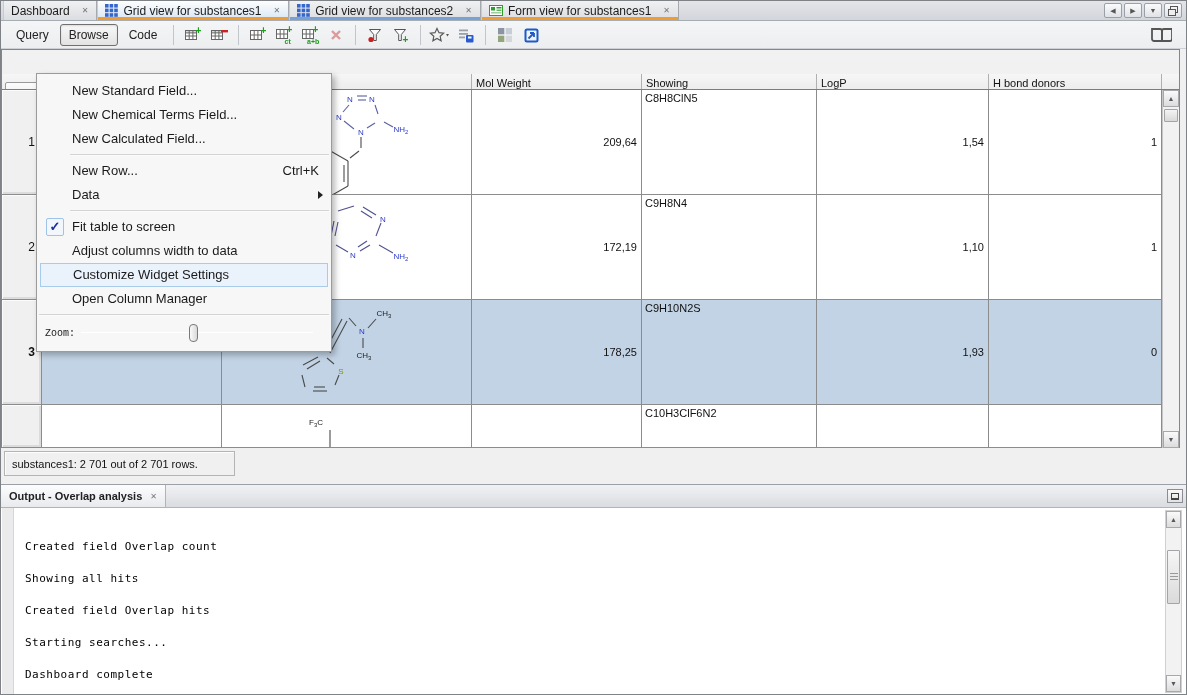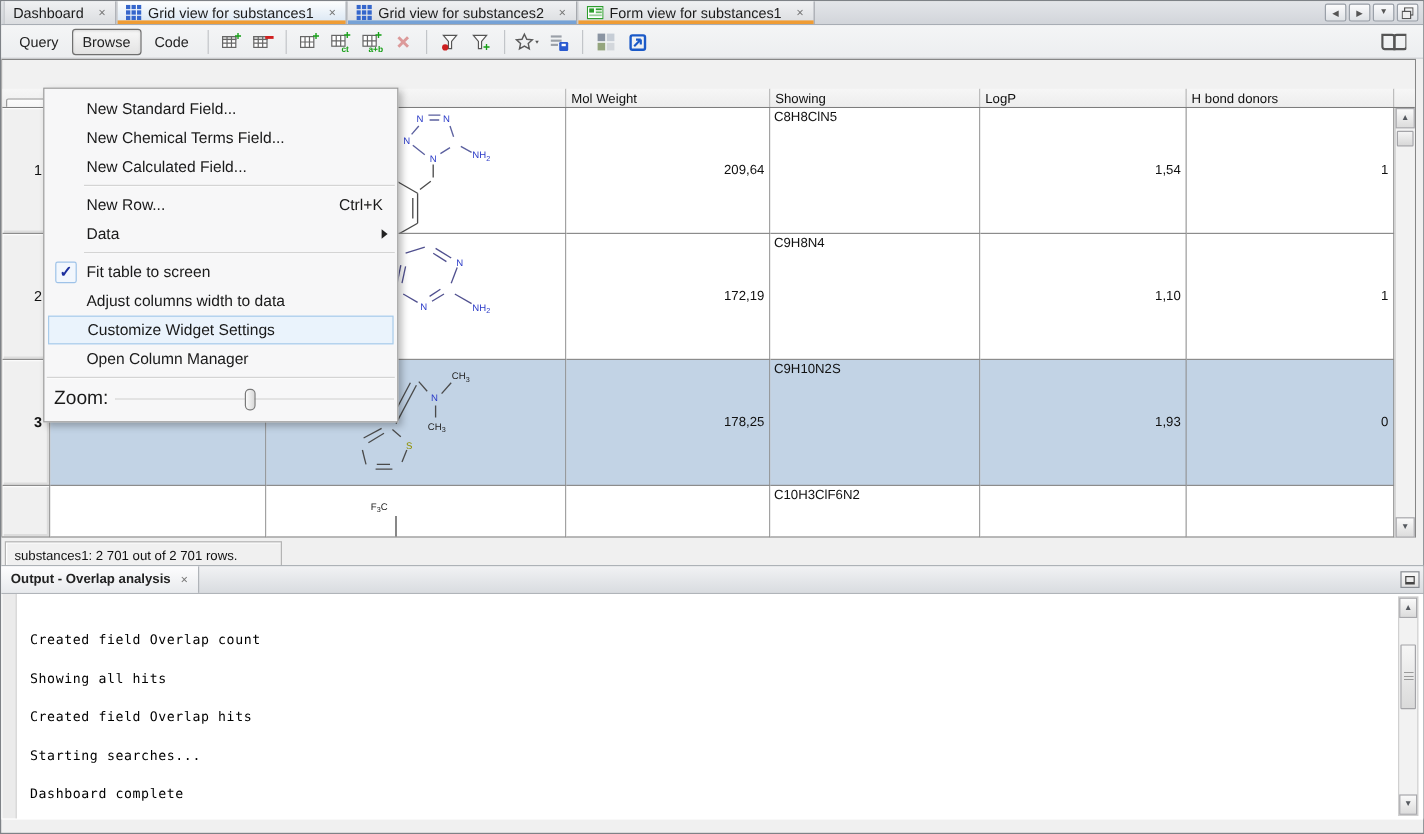--- a/index.html
+++ b/index.html
@@ -84,36 +84,36 @@
               border-left:5px solid #222; border-top:4px solid transparent;
               border-bottom:4px solid transparent; }
   .mi-checkbox { position:absolute; left:9px; top:3px; width:18px; height:18px;
               border:1px solid #9ec2e8; background:#f2f7fd; border-radius:2px;
               color:#1c2f9e; font-weight:bold; font-size:13px; line-height:16px; text-align:center; }
   .mi.hl { margin:0 3px; padding-left:32px; height:24px; line-height:22px;
            background:#eaf3fc; border:1px solid #a8cbea; }
   .msep { height:2px; margin:3px 2px 3px 33px; border-top:1px solid #d4d4d4;
           border-bottom:1px solid #fbfbfb; }
   .zoomrow { display:flex; align-items:center; height:28px; padding-left:8px; gap:6px; }
-  .zoom-label { font-size:16px; color:#1a1a1a; }
+  .zoom-label { font-size:10px; color:#1a1a1a;font-family:Liberation Mono, monospace; }
   .slider { position:relative; width:232px; height:20px; }
   .slider-track { position:absolute; left:0; right:0; top:9px; height:1px;
                   background:#8f8f8f; border-bottom:1px solid #fff; }
   .slider-thumb { position:absolute; left:108px; top:1px; width:9px; height:18px;
                   border:1px solid #7a7a7a; border-radius:4px;
                   background:linear-gradient(90deg,#fafafa,#d9d9d9); }
 
   
   .statusbox { position:absolute; left:3px; top:450px; width:231px; height:25px;
                background:#f0f0f0; border:1px solid #b4b4b4;
                box-shadow:inset 1px 1px 0 #fdfdfd; display:flex; align-items:center;
                padding-left:7px; font-size:11px; color:#111; }
 
   
-  .outpanel { position:absolute; left:0; top:470px; width:1187px; height:212px;
+  .outpanel { position:absolute; left:0; top:483px; width:1187px; height:212px;
               border-top:1px solid #9aa0a6; background:#fff; }
   .outtabs { position:relative; height:23px; background:linear-gradient(#f1f2f4,#d9dce0);
              border-bottom:1px solid #b0b4b9; display:flex; }
   .outtab { display:flex; align-items:center; gap:8px; padding:0 8px;
             background:linear-gradient(#fdfdfe,#e8eaed); border-right:1px solid #b0b4b9;
             font-weight:bold; font-size:11px; color:#222; }
   .outtab .tab-close { font-size:8px; color:#777; font-weight:normal; }
   .minbtn { position:absolute; right:5px; top:4px; width:16px; height:14px;
             border:1px solid #8a8e94; background:linear-gradient(#fafafa,#e2e2e2);
             display:flex; align-items:center; justify-content:center; }

